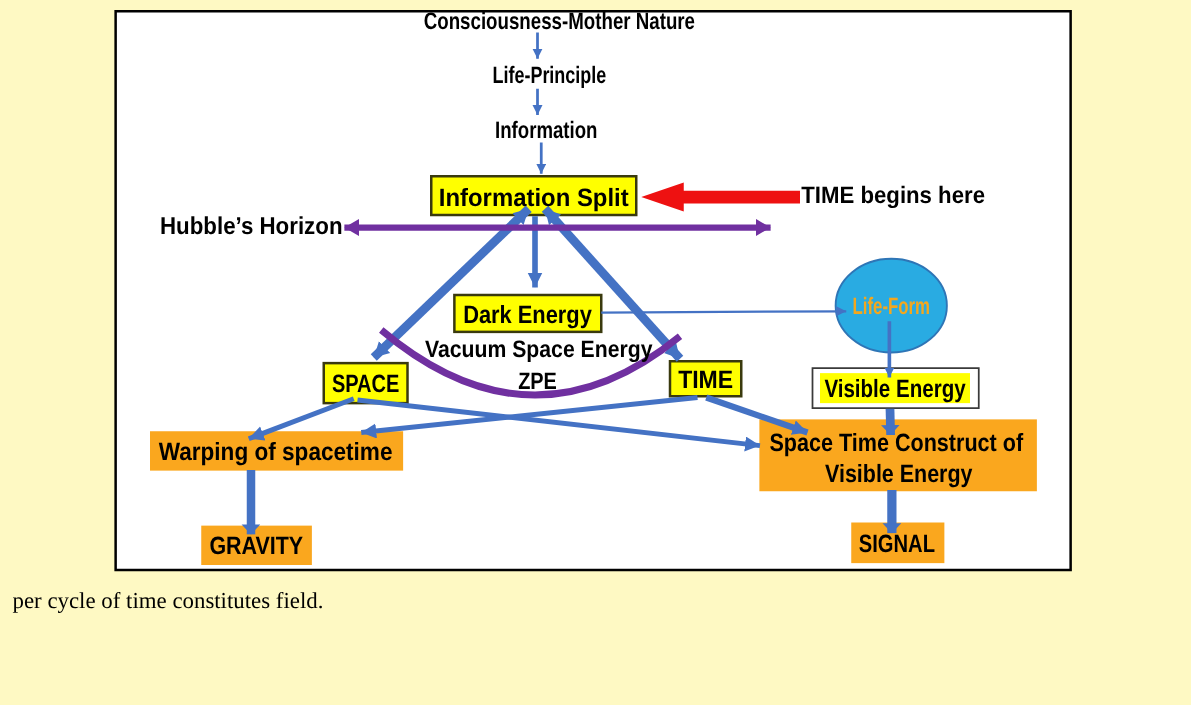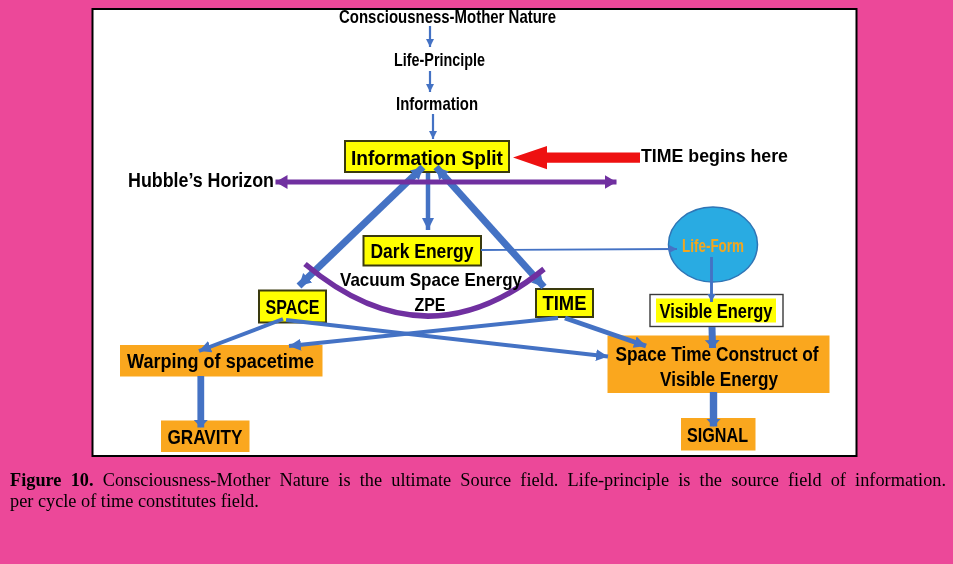--- a/index.html
+++ b/index.html
@@ -1,16 +1,16 @@
 <!DOCTYPE html>
 <html><head>
 <meta charset="utf-8">
 <style>
   html,body{margin:0;padding:0;background:#ffffff;}
-  #page{position:relative;width:953px;height:564px;background:#ec4899;overflow:hidden;
+  #page{position:relative;width:953px;height:564px;background:#fef9c3;overflow:hidden;
         font-family:"Liberation Sans", sans-serif;}
   #cap{position:absolute;left:10px;top:470px;width:936px;
        font-family:"Liberation Serif", serif;font-size:18.3px;line-height:21px;color:#000;}
   .j{text-align:justify;text-align-last:justify;}
 </style>
 </head>
 <body>
 <div id="page">
 <svg width="953" height="564" viewBox="0 0 953 564" style="position:absolute;left:0;top:0;">
 <defs>
@@ -99,16 +99,15 @@
 <text x="716" y="317.5" font-size="20" font-weight="bold" text-anchor="middle" textLength="113" lengthAdjust="spacingAndGlyphs">Visible Energy</text>
 <text x="717" y="360.5" font-size="20" font-weight="bold" text-anchor="middle" textLength="203" lengthAdjust="spacingAndGlyphs">Space Time Construct of</text>
 <text x="719" y="385.5" font-size="20" font-weight="bold" text-anchor="middle" textLength="118" lengthAdjust="spacingAndGlyphs">Visible Energy</text>
 <text x="220.5" y="368" font-size="20" font-weight="bold" text-anchor="middle" textLength="187" lengthAdjust="spacingAndGlyphs">Warping of spacetime</text>
 <text x="205" y="443.5" font-size="20" font-weight="bold" text-anchor="middle" textLength="75" lengthAdjust="spacingAndGlyphs">GRAVITY</text>
 <text x="717.5" y="441.5" font-size="20" font-weight="bold" text-anchor="middle" textLength="61" lengthAdjust="spacingAndGlyphs">SIGNAL</text>
 </g>
 </svg>
 
 <div id="cap">
-<div class="j"><b>Figure 10.</b> Consciousness-Mother Nature is the ultimate Source field. Life-principle is the source field of information.</div>
 <div>per cycle of time constitutes field.</div>
 </div>
 </div>
 
 </body></html>

